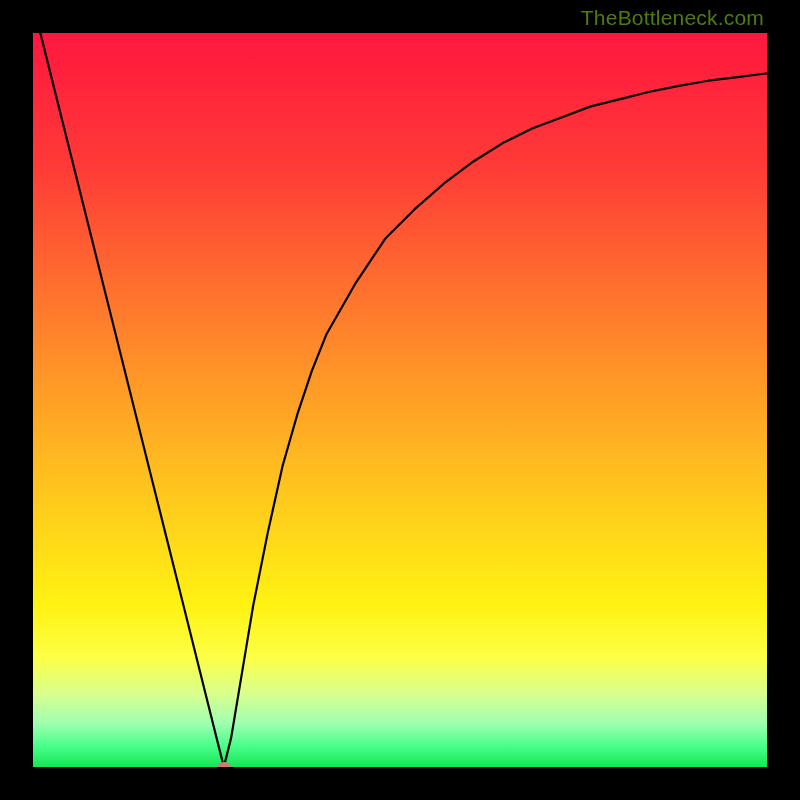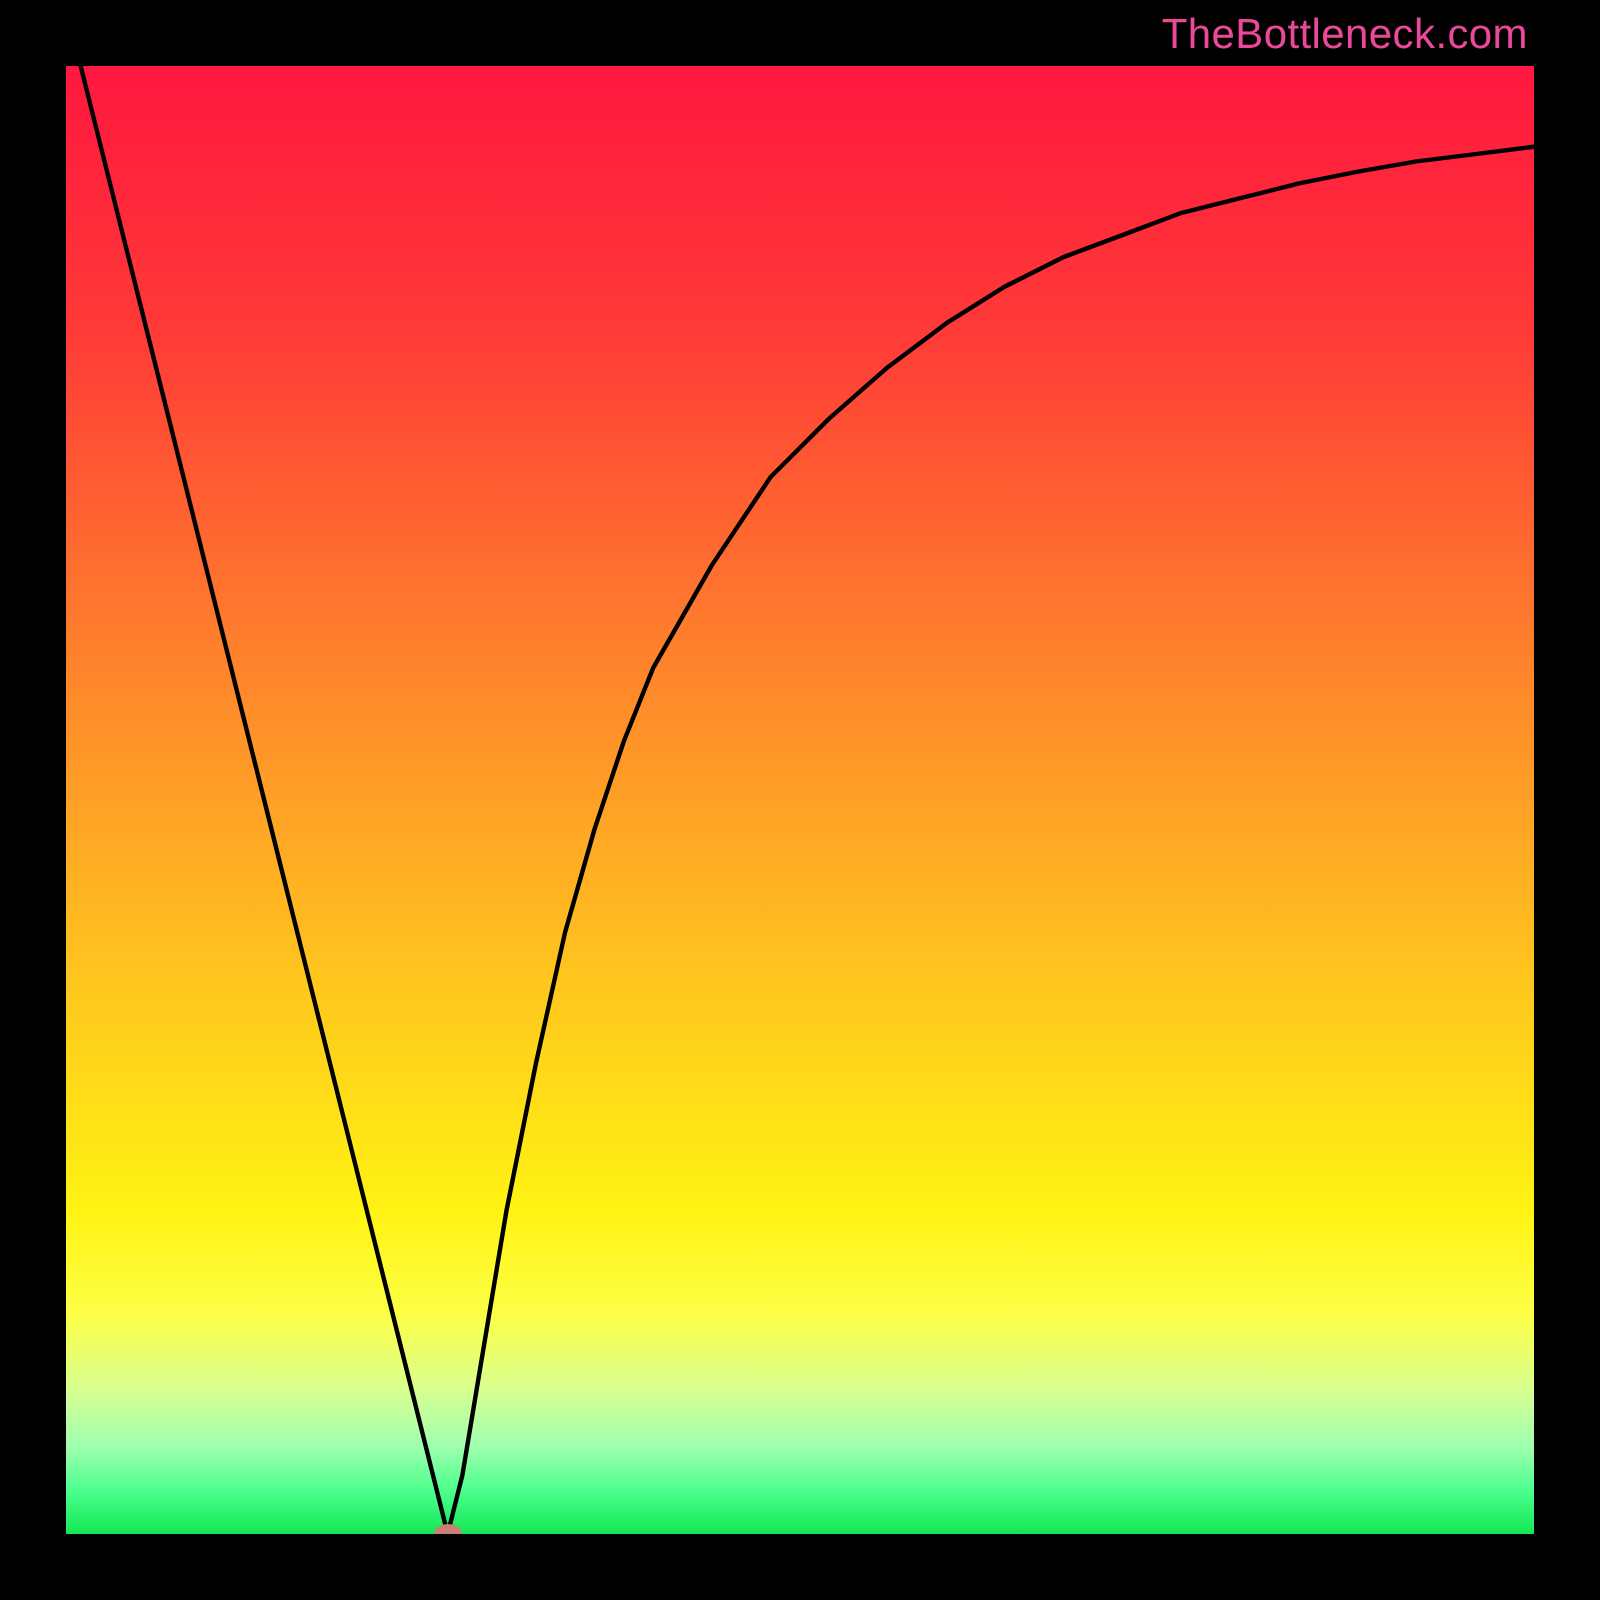--- a/index.html
+++ b/index.html
@@ -22,21 +22,21 @@
     left: 33px;
     top: 33px;
     width: 734px;
     height: 734px;
     overflow: hidden;
   }
   .attribution {
     position: absolute;
     top: 6px;
     right: 36px;
-    color: #ec4899;
+    color: #4d7c0f;
     font-size: 21px;
     font-weight: 400;
     letter-spacing: 0.2px;
   }
   .marker {
     position: absolute;
     width: 14px;
     height: 10px;
     background: #cb7f73;
     border-radius: 50% / 50%;

